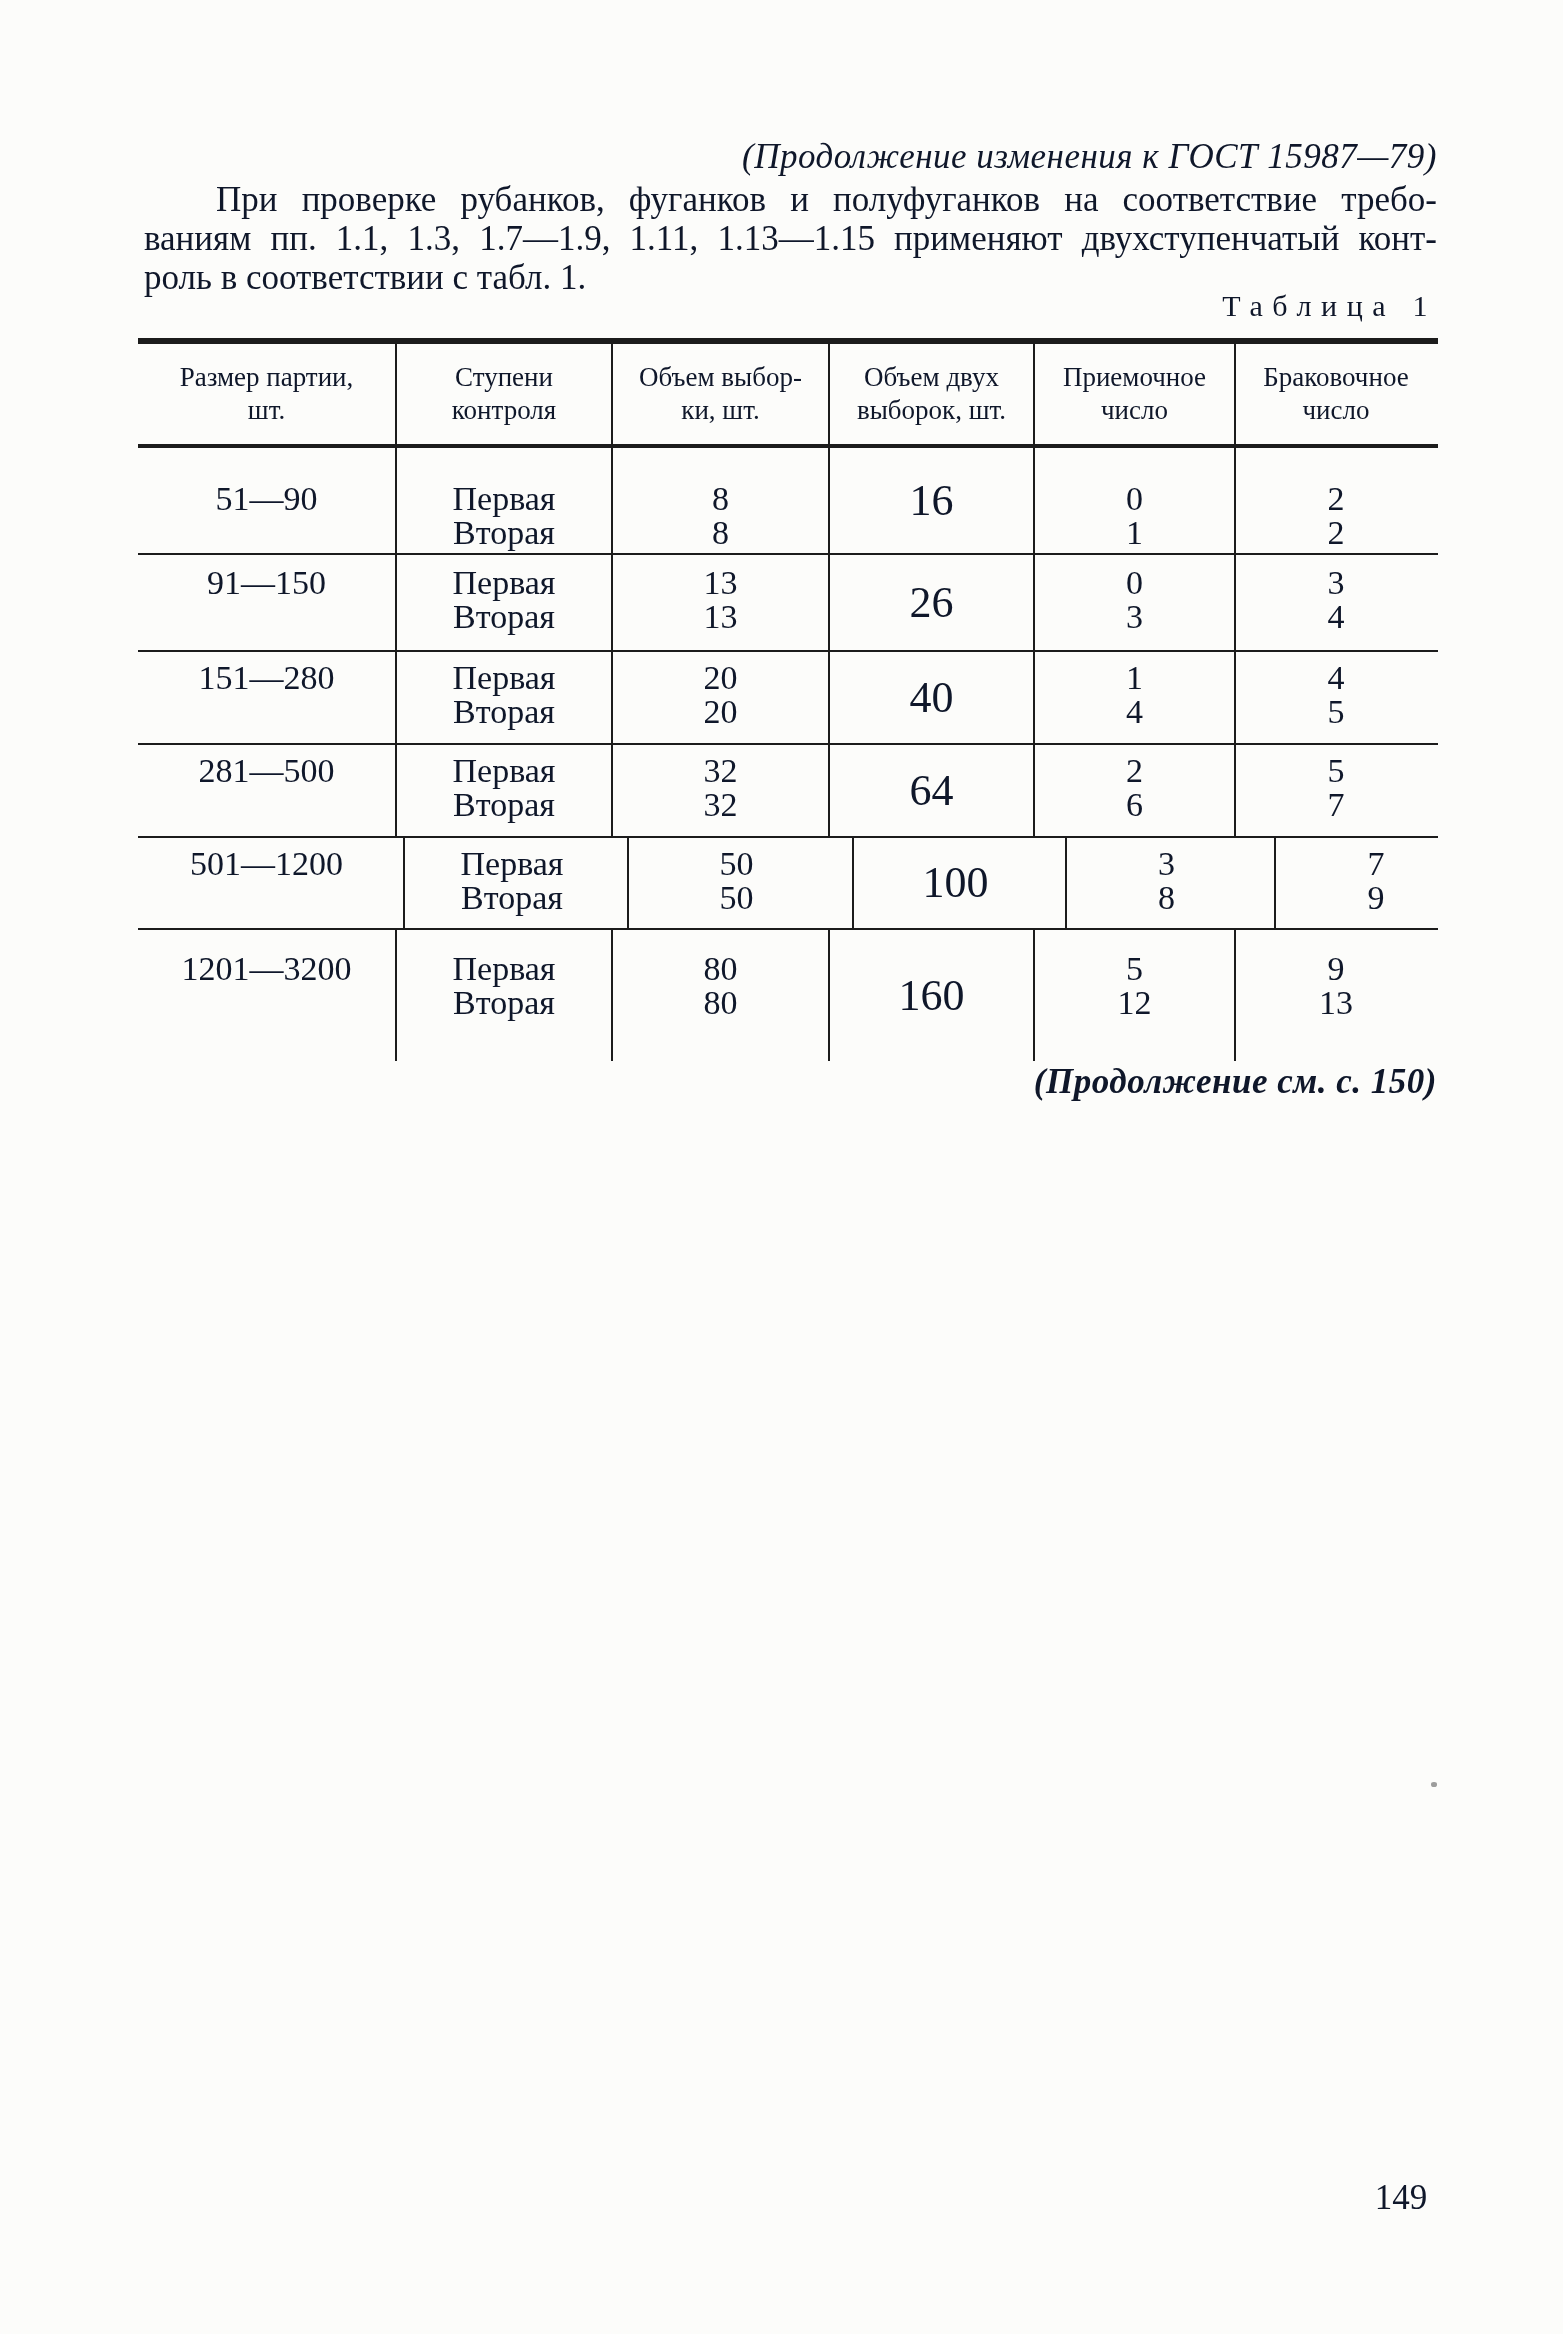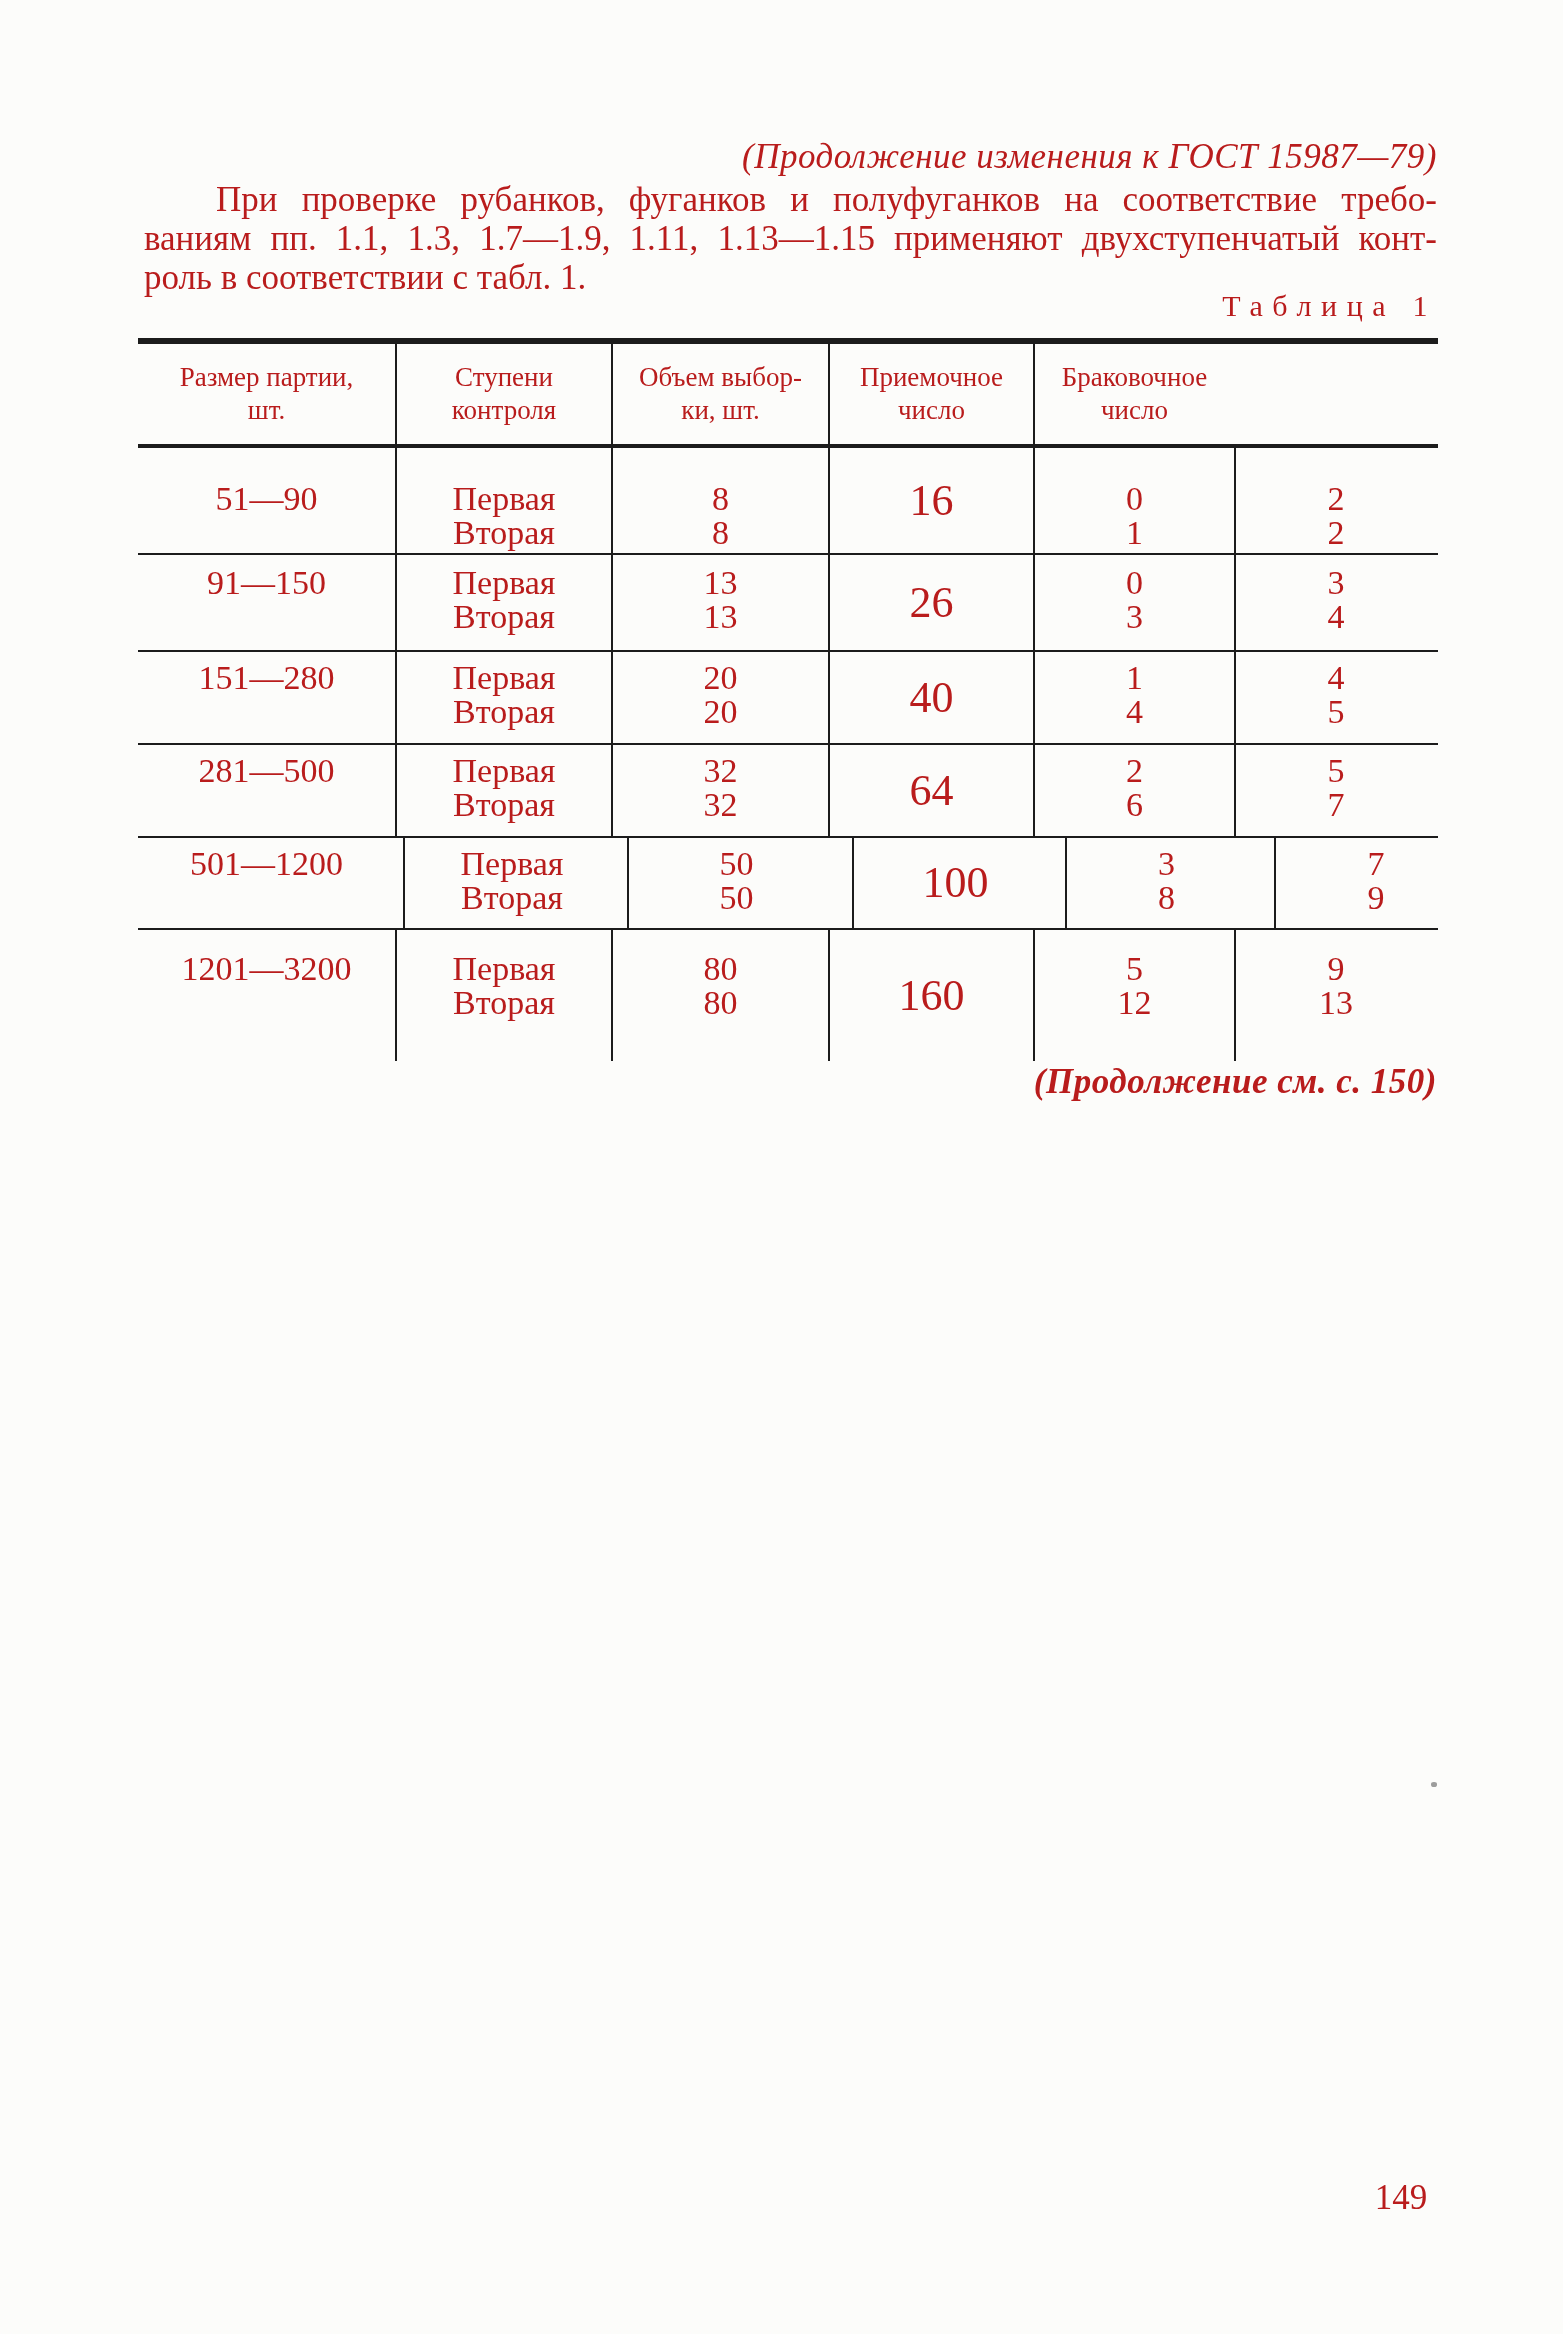--- a/index.html
+++ b/index.html
@@ -1,21 +1,21 @@
 <!DOCTYPE html>
 <html style="font-size:15px"><head>
 <meta charset="utf-8">
 <style>
   html,body{margin:0;padding:0;background:#8a8a8a;}
   .page{
     position:relative;
     width:1563px;height:2334px;
     margin:0 auto;
     background:#fcfcfa;
-    color:#b91c1c;
+    color:#0f172a;
     font-family:"Liberation Serif","DejaVu Serif",serif;
     overflow:hidden;
   }
   
   .note-top{
     position:absolute;top:136px;left:144px;width:1293px;
     text-align:right;font-style:italic;font-size:35px;line-height:41px;
     letter-spacing:0.5px;
   }
   
@@ -106,20 +106,24 @@
       </div>
       <div class="hcell">
         <div>Ступени</div>
         <div>контроля</div>
       </div>
       <div class="hcell">
         <div>Объем выбор-</div>
         <div>ки, шт.</div>
       </div>
       <div class="hcell">
+        <div>Объем двух</div>
+        <div>выборок, шт.</div>
+      </div>
+      <div class="hcell">
         <div>Приемочное</div>
         <div>число</div>
       </div>
       <div class="hcell">
         <div>Браковочное</div>
         <div>число</div>
       </div>
     </div>
 
     <div class="trow gr r1">

